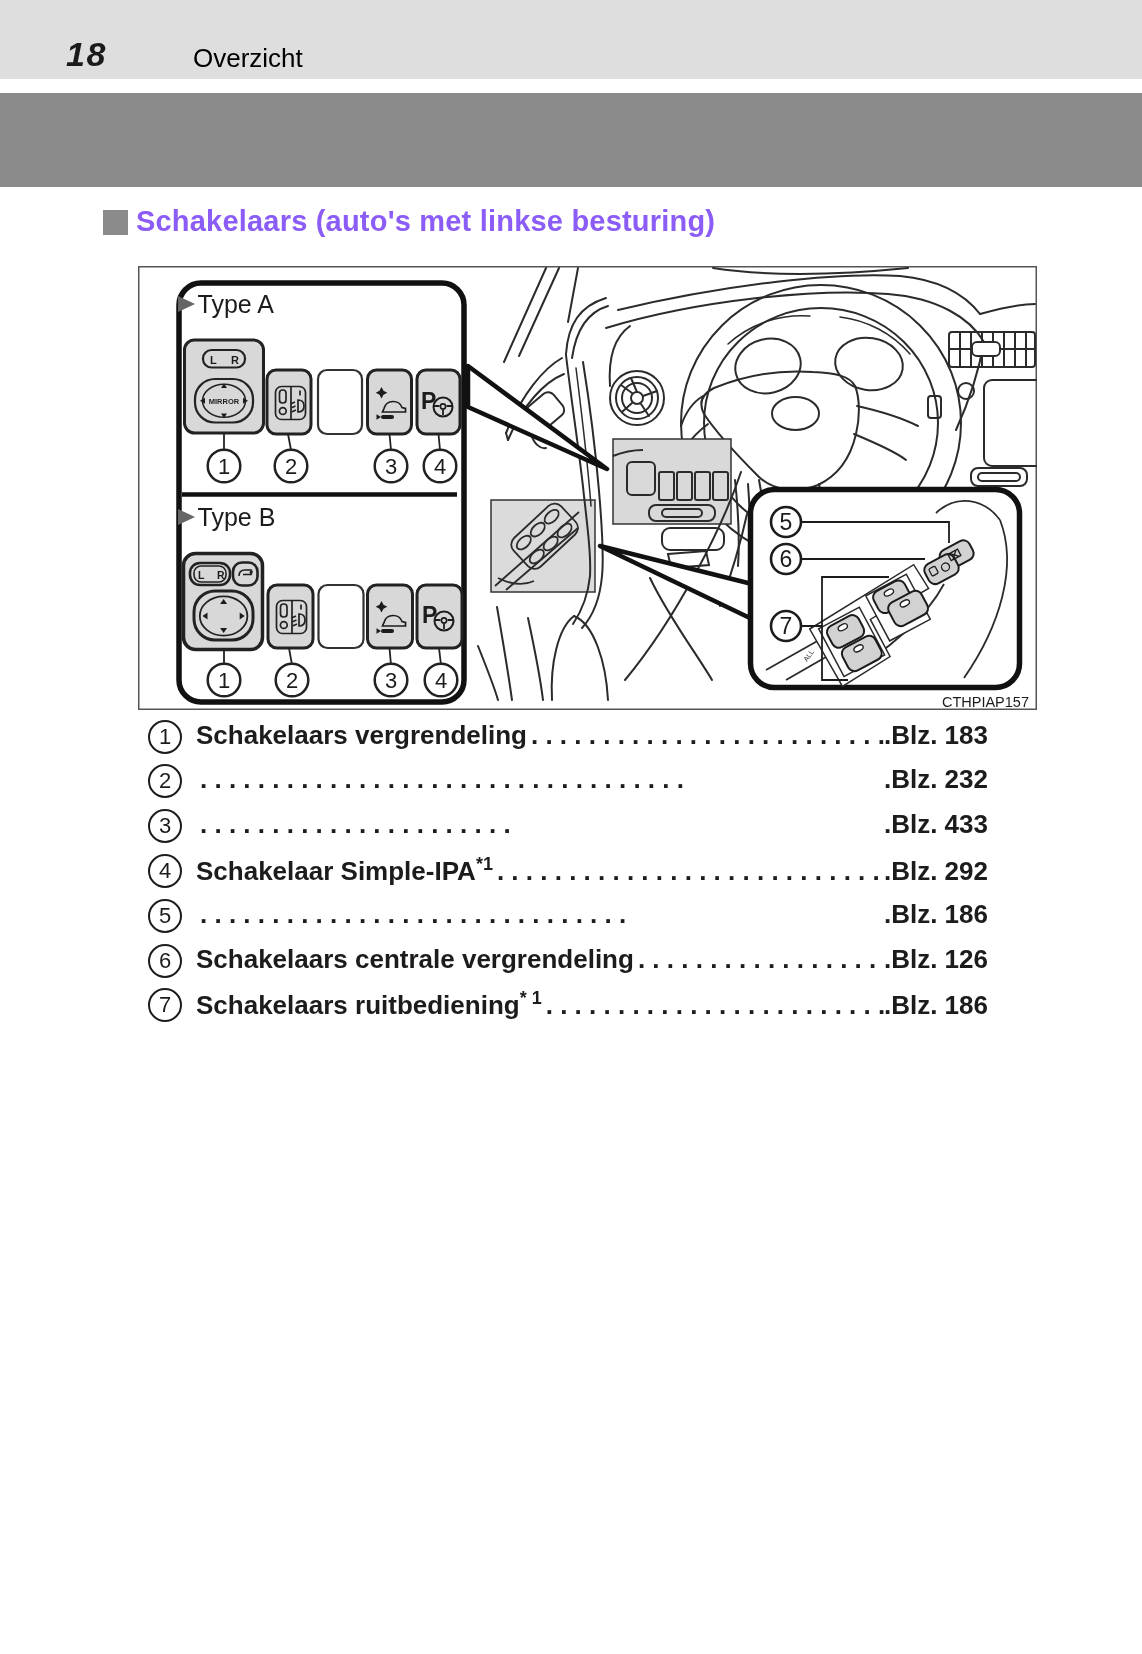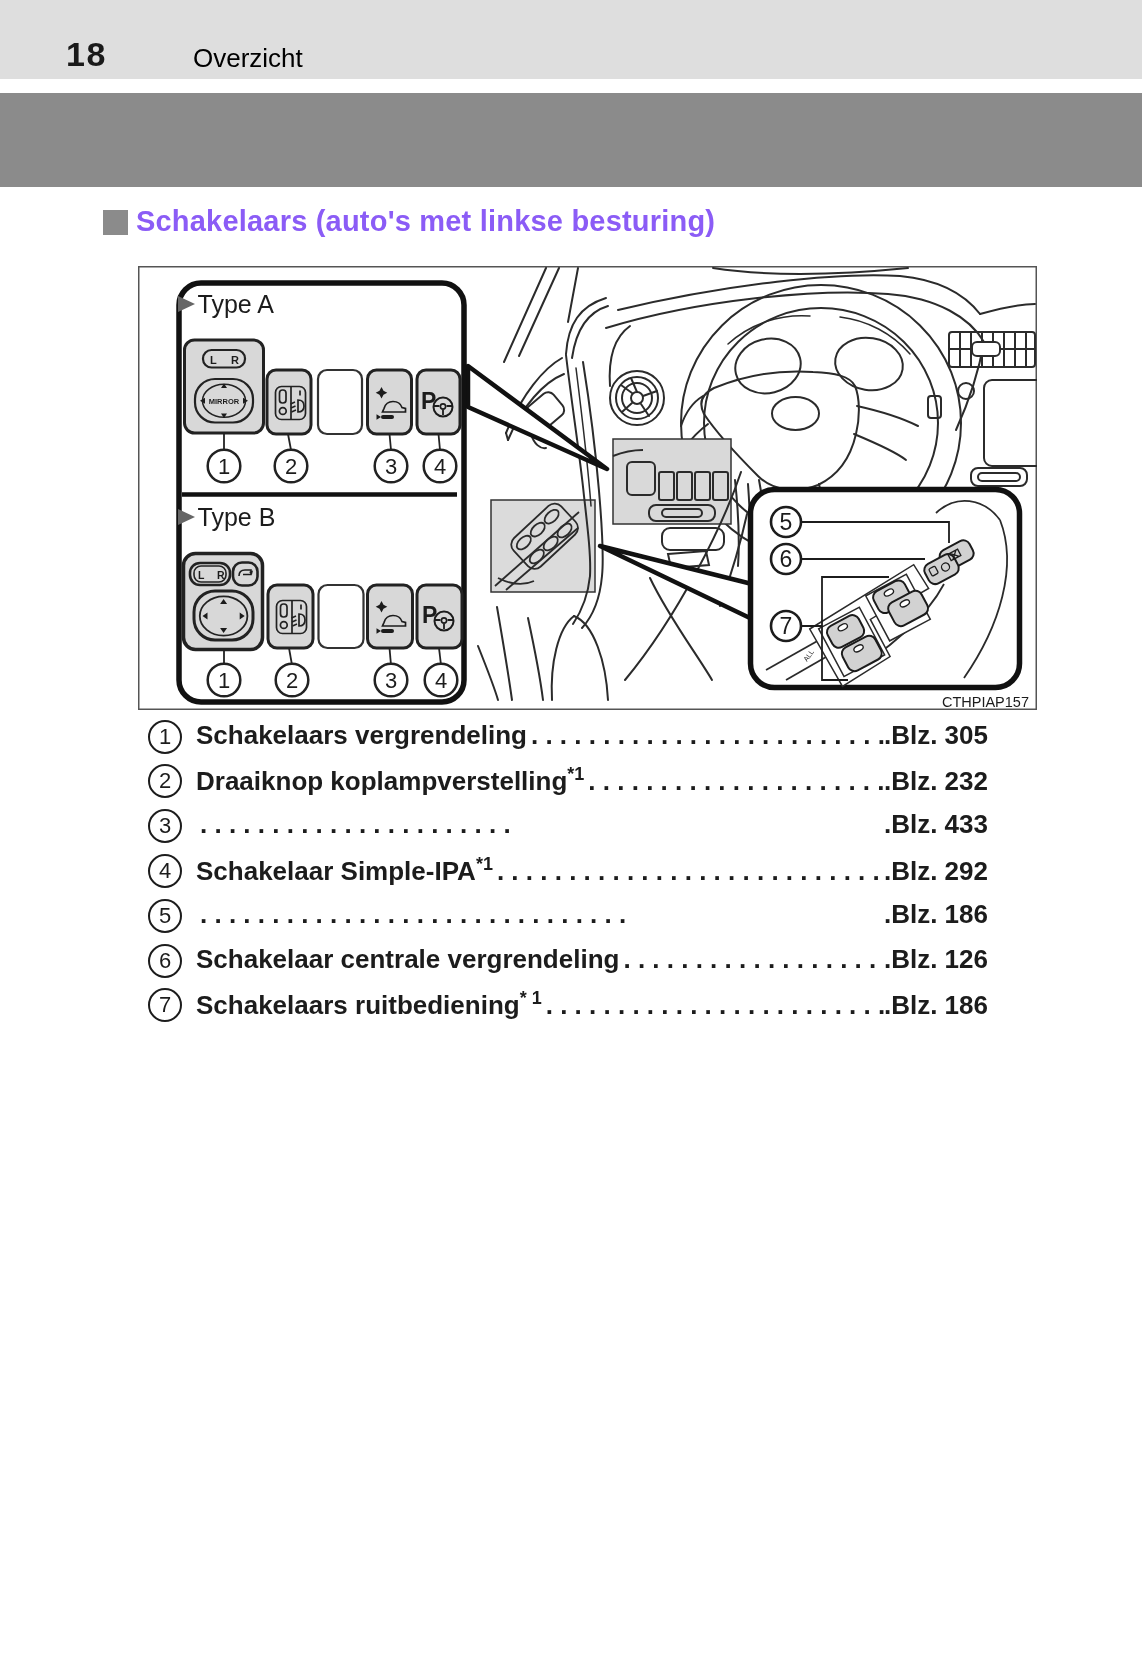--- a/index.html
+++ b/index.html
@@ -9,21 +9,21 @@
   .num{flex:0 0 auto;width:30px;height:30px;border:2.2px solid #1c1c1c;border-radius:50%;text-align:center;line-height:30px;font-weight:normal;font-size:22px;align-self:center;margin-right:14px;letter-spacing:0;}
   .lbl{flex:0 0 auto;white-space:nowrap;}
   .dots{flex:1 1 auto;overflow:hidden;white-space:nowrap;margin-left:4px;}
   .blz{flex:0 0 auto;white-space:nowrap;}
   sup{font-size:18px;letter-spacing:0;}
 </style>
 </head>
 <body>
 
   <div class="abs" style="left:0;top:0;width:1142px;height:79px;background:#dedede;"></div>
-  <div class="abs" style="left:66px;top:35px;font-size:34px;font-weight:bold;color:#1a1a1a;letter-spacing:1.5px;">18</div>
+  <div class="abs" style="left:66px;top:35px;font-size:34px;font-weight:bold;color:#1a1a1a;letter-spacing:1.5px;font-style:italic;">18</div>
   <div class="abs" style="left:193px;top:43px;font-size:26px;color:#000000;">Overzicht</div>
   <div class="abs" style="left:0;top:93px;width:1142px;height:94px;background:#8b8b8b;"></div>
 
   <div class="abs" style="left:103px;top:210px;width:25px;height:25px;background:#8b8b8b;"></div>
   <div class="abs" style="left:136px;top:205px;font-size:29px;font-weight:bold;color:#8b5cf6;letter-spacing:0.2px;">Schakelaars (auto's met linkse besturing)</div>
 
   <svg class="abs" style="left:138px;top:266px;" width="899" height="444" viewBox="0 0 899 444">
     <rect x="0.75" y="0.75" width="897.5" height="442.5" fill="#fff" stroke="#555" stroke-width="1.5"></rect>
     <g id="cardrawing" fill="none" stroke="#2b2b2b" stroke-width="2" stroke-linecap="round" stroke-linejoin="round">
 
@@ -317,25 +317,24 @@
       <text x="648" y="301">6</text>
       <text x="648" y="368">7</text>
     </g>
     <text x="891" y="441" font-size="14.5" fill="#1c1c1c" text-anchor="end">CTHPIAP157</text>
   </svg>
 
   <div class="row" style="top:720px;">
     <span class="num">1</span>
     <span class="lbl">Schakelaars vergrendeling</span>
     <span class="dots"> . . . . . . . . . . . . . . . . . . . . . . . . . . . . . . . . . . . . . .</span>
-    <span class="blz">.Blz. 305</span>
+    <span class="blz">.Blz. 183</span>
   </div>
   <div class="row" style="top:764px;">
     <span class="num">2</span>
-    <span class="lbl">Draaiknop koplampverstelling<sup>*1</sup></span>
     <span class="dots"> . . . . . . . . . . . . . . . . . . . . . . . . . . . . . . . . . .</span>
     <span class="blz">.Blz. 232</span>
   </div>
   <div class="row" style="top:809px;">
     <span class="num">3</span>
     <span class="dots"> . . . . . . . . . . . . . . . . . . . . . .</span>
     <span class="blz">.Blz. 433</span>
   </div>
   <div class="row" style="top:854px;">
     <span class="num">4</span>
@@ -343,21 +342,21 @@
     <span class="dots"> . . . . . . . . . . . . . . . . . . . . . . . . . . . . . . . . . . . .</span>
     <span class="blz">.Blz. 292</span>
   </div>
   <div class="row" style="top:899px;">
     <span class="num">5</span>
     <span class="dots"> . . . . . . . . . . . . . . . . . . . . . . . . . . . . . .</span>
     <span class="blz">.Blz. 186</span>
   </div>
   <div class="row" style="top:944px;">
     <span class="num">6</span>
-    <span class="lbl">Schakelaar centrale vergrendeling</span>
+    <span class="lbl">Schakelaars centrale vergrendeling</span>
     <span class="dots"> . . . . . . . . . . . . . . . . . . . . . . . . . . . . .</span>
     <span class="blz">.Blz. 126</span>
   </div>
   <div class="row" style="top:988px;">
     <span class="num">7</span>
     <span class="lbl">Schakelaars ruitbediening<sup>* 1</sup></span>
     <span class="dots"> . . . . . . . . . . . . . . . . . . . . . . . . . . . . . . . . .</span>
     <span class="blz">.Blz. 186</span>
   </div>
 

